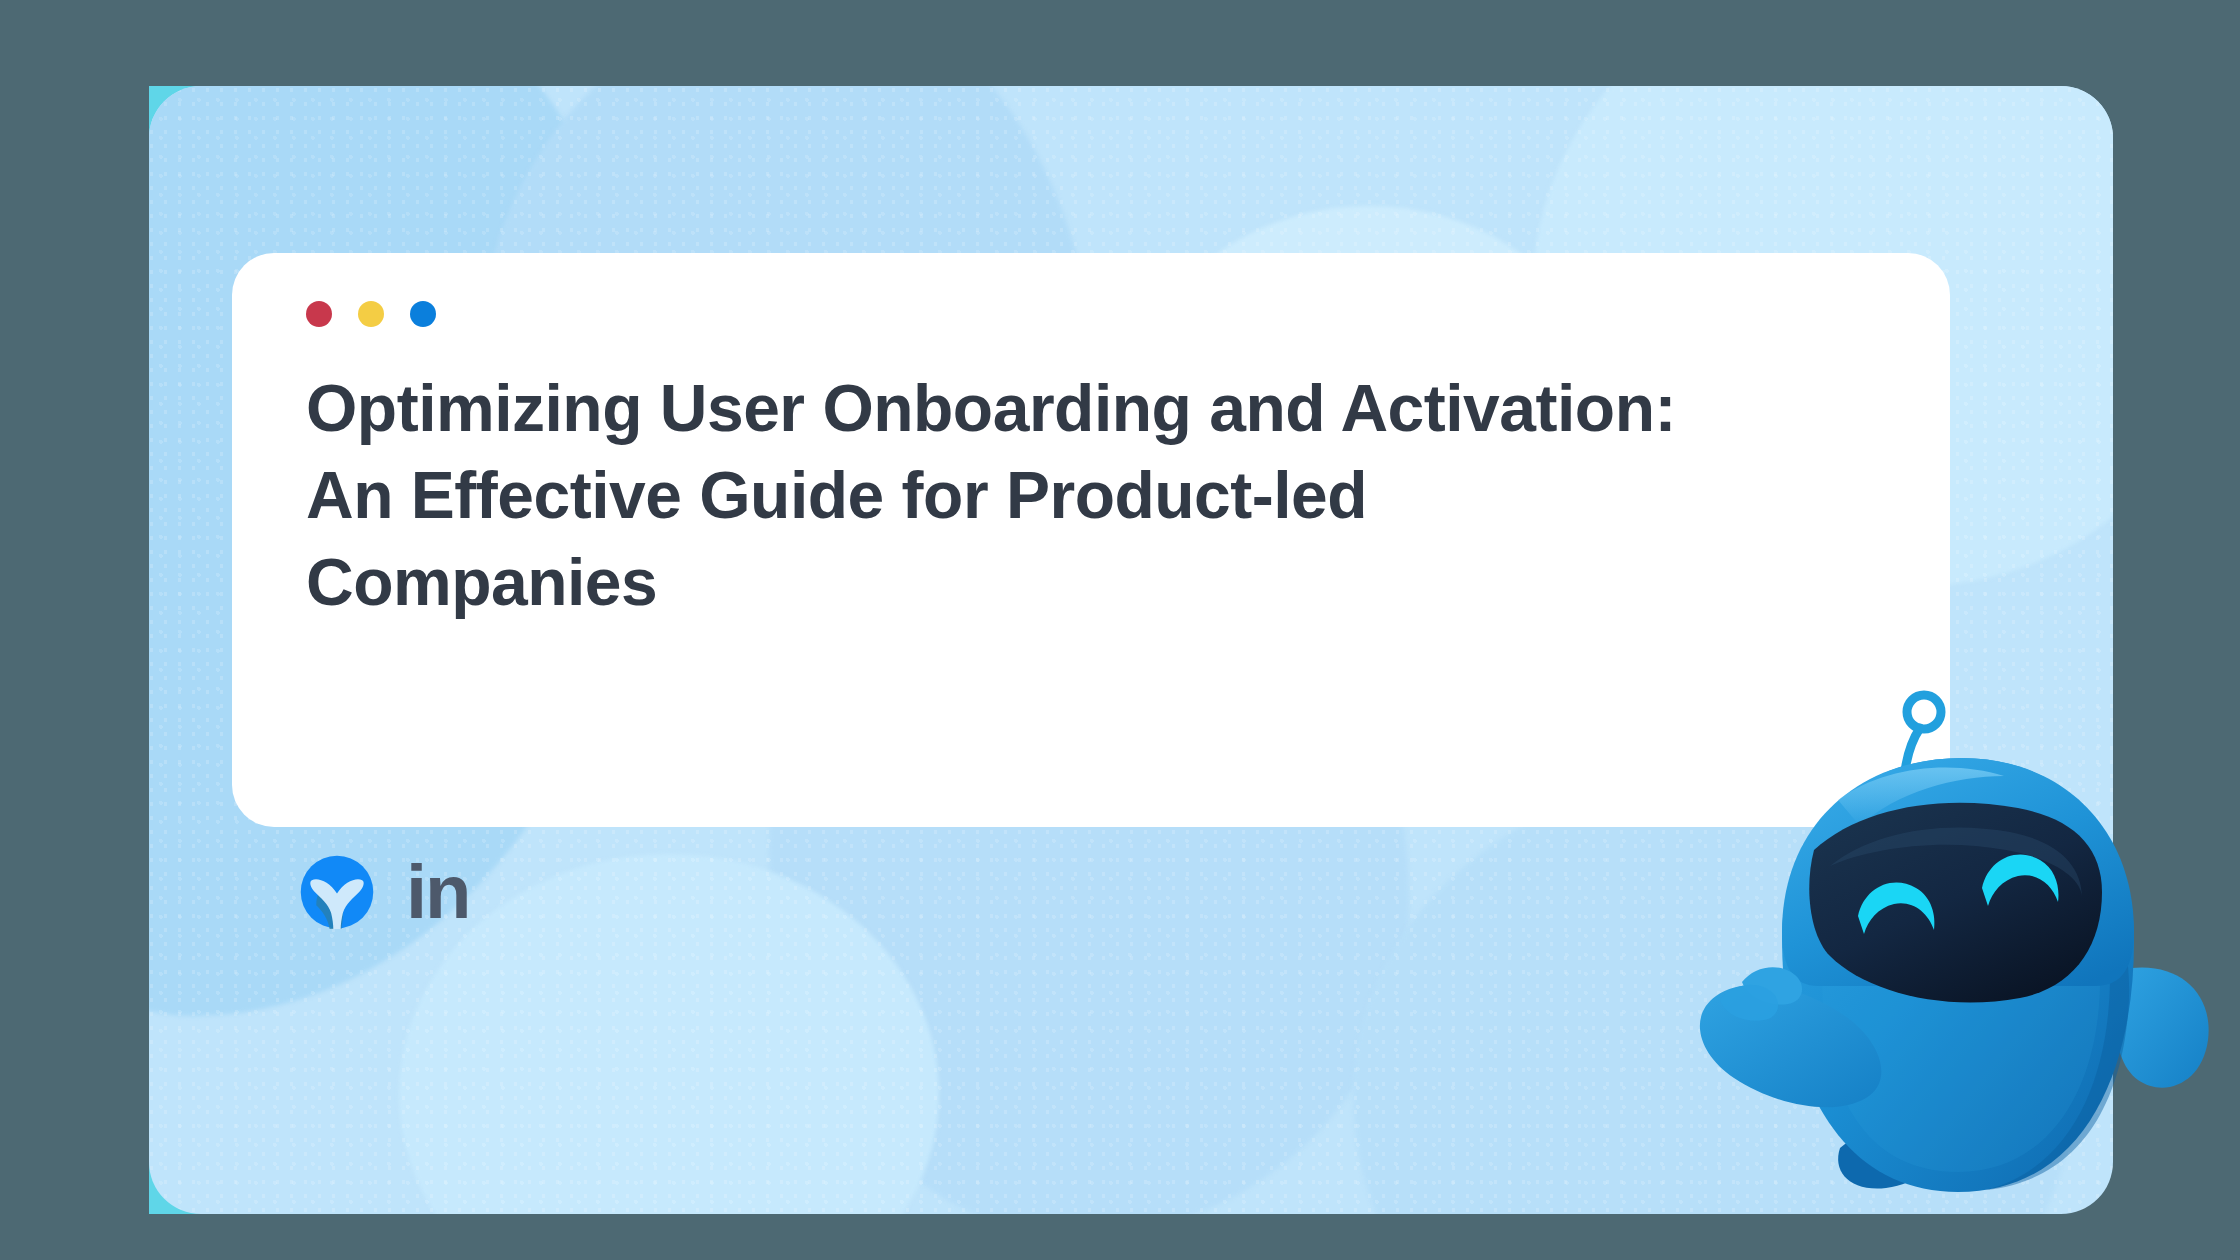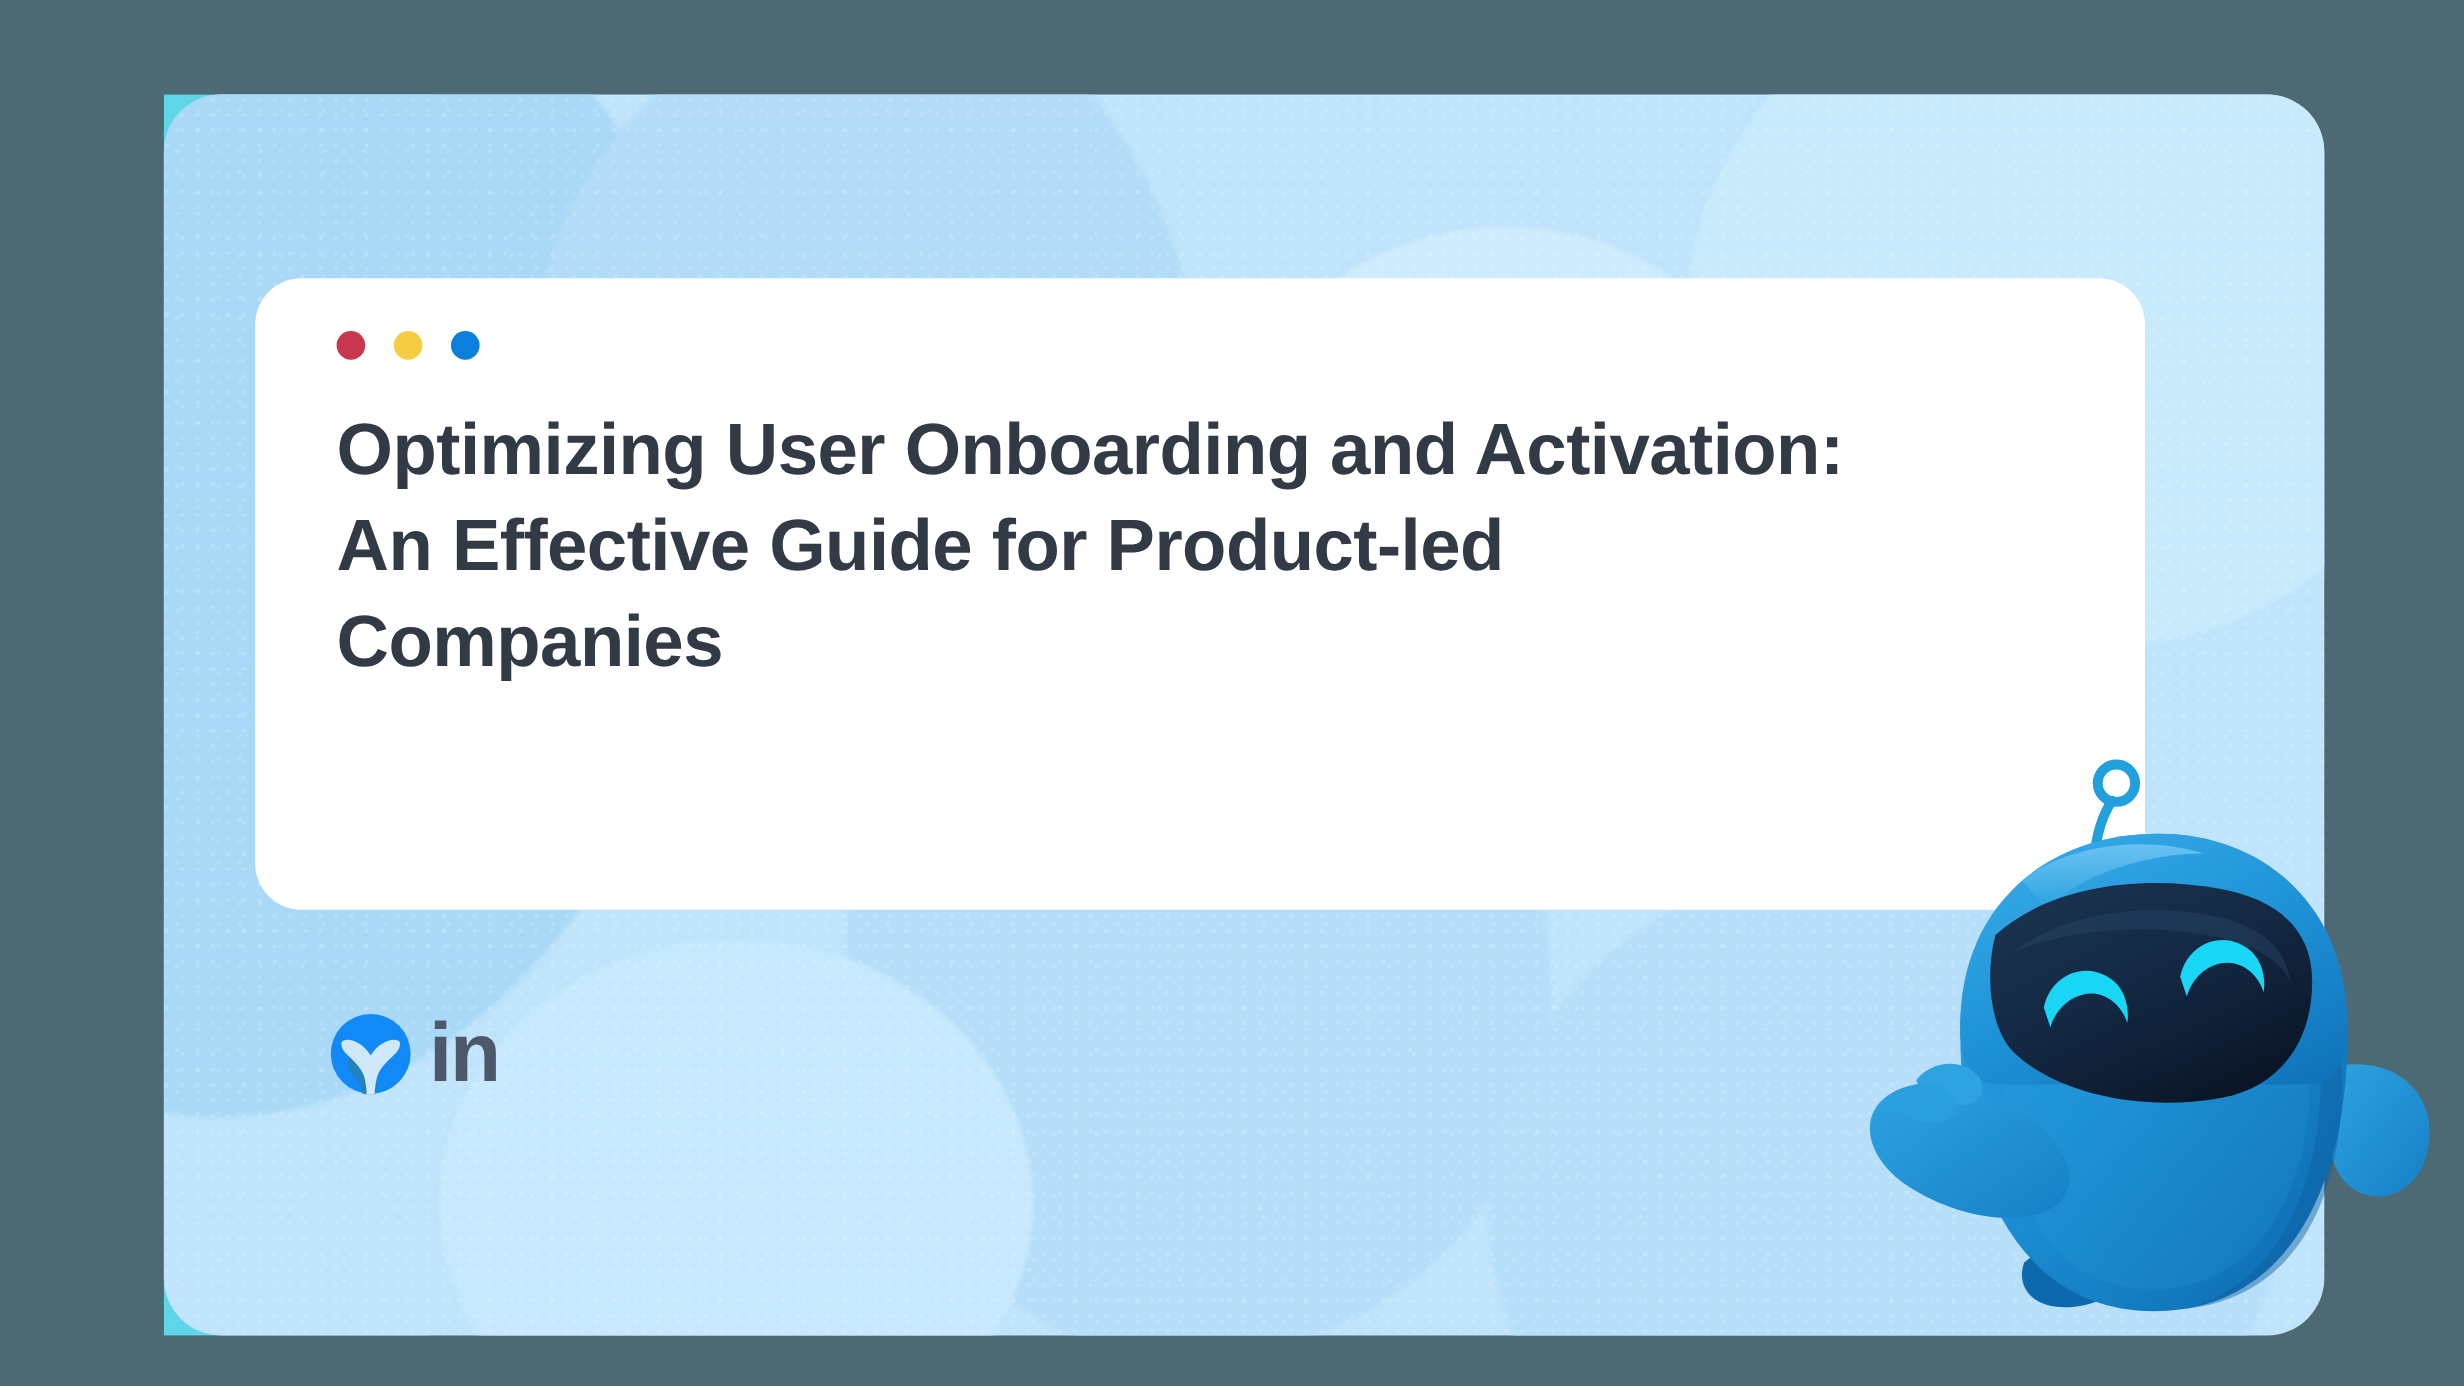--- a/index.html
+++ b/index.html
@@ -76,22 +76,22 @@
     font-size:66px;
     font-weight:700;
     line-height:1.32;
     letter-spacing:-.5px;
     color:#323a46;
   }
 
   
   .logo {
     position:absolute;
-    left:300px; top:920px;
-    display:flex; align-items:center; gap:16px;
+    left:300px; top:854px;
+    display:flex; align-items:center; gap:32px;
   }
   .logo-mark { width:74px; height:74px; display:block; }
   .logo-word {
     font-size:76px; font-weight:700; letter-spacing:-2px;
     line-height:1; display:flex; align-items:baseline;
   }
   .logo-word .w-in    { color:#4d596b; }
   .logo-word .w-tempt { color:#080f1f; }
 
   

